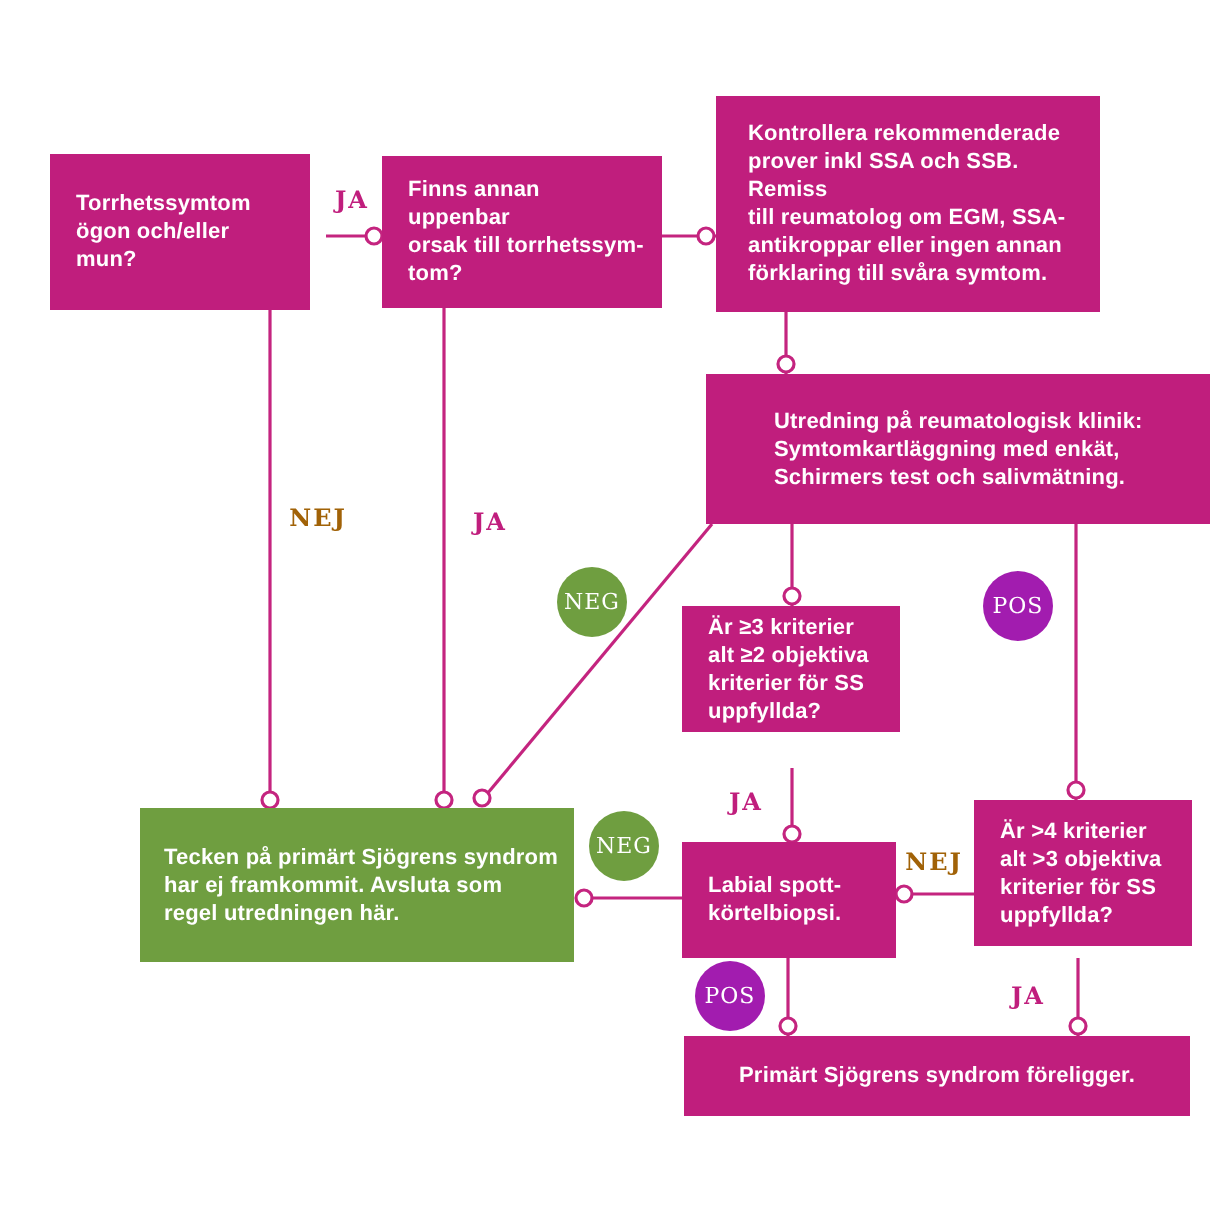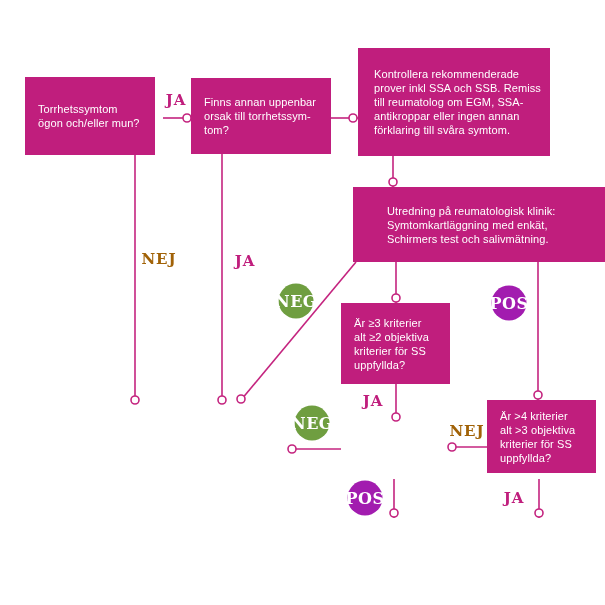--- a/index.html
+++ b/index.html
@@ -11,52 +11,52 @@
     background: #ffffff;
     overflow: hidden;
   }
   .svg-layer { position: absolute; left: 0; top: 0; width: 605px; height: 605px; }
   .node {
     position: absolute;
     box-sizing: border-box;
     display: flex;
     align-items: center;
     color: #ffffff;
-    font-weight: normal;
+    font-weight: bold;
     font-size: 11px;
     line-height: 14px;
     white-space: pre-line;
     letter-spacing: 0.1px;
   }
   .node.magenta { background: #c01e7d; }
   .node.green   { background: #6f9e40; }
   .edge-label {
     position: absolute;
     transform: translate(-50%, -50%);
     font-family: "DejaVu Serif", serif;
     font-weight: bold;
-    font-size: 15px;
+    font-size: 12px;
     letter-spacing: 1px;
     white-space: nowrap;
   }
   .edge-label.magenta { color: #c01e7d; }
   .edge-label.green   { color: #a16207; }
   .badge {
     position: absolute;
     transform: translate(-50%, -50%);
     width: 35px;
     height: 35px;
     border-radius: 50%;
     display: flex;
     align-items: center;
     justify-content: center;
     color: #ffffff;
     font-family: "DejaVu Serif", serif;
-    font-weight: bold;
-    font-size: 16px;
+    font-weight: normal;
+    font-size: 11px;
     letter-spacing: 0.5px;
   }
   .badge.magenta { background: #a21caf; }
   .badge.green   { background: #6f9e40; }
 </style>
 </head>
 <body>
 
 <div class="canvas">
 
@@ -103,32 +103,38 @@
   <div class="node magenta" style="left:358px; top:48px; width:192px; height:108px; padding:10px 6px 10px 16px;">Kontrollera rekommenderade
 prover inkl SSA och SSB. Remiss
 till reumatolog om EGM, SSA-
 antikroppar eller ingen annan
 förklaring till svåra symtom.</div>
 
   <div class="node magenta" style="left:341px; top:187px; width:255px; height:75px; padding:10px 10px 10px 34px;margin-left:12px;">Utredning på reumatologisk klinik:
 Symtomkartläggning med enkät,
 Schirmers test och salivmätning.</div>
 
-  <div class="node magenta" style="left:341px; top:303px; width:109px; height:81px; padding:8px 4px 8px 13px;">Är ≥3 kriterier
+  <div class="node magenta" style="left:341px; top:303px; width:109px; height:63px; padding:8px 4px 8px 13px;">Är ≥3 kriterier
 alt ≥2 objektiva
 kriterier för SS
 uppfyllda?</div>
 
+  <div class="node green" style="left:70px; top:404px; width:217px; height:77px; padding:10px 6px 10px 12px;">Tecken på primärt Sjögrens syndrom
+har ej framkommit. Avsluta som
+regel utredningen här.</div>
 
+  <div class="node magenta" style="left:341px; top:421px; width:107px; height:58px; padding:8px 6px 8px 13px;">Labial spott-
+körtelbiopsi.</div>
 
   <div class="node magenta" style="left:487px; top:400px; width:109px; height:73px; padding:8px 4px 8px 13px;">Är &gt;4 kriterier
 alt &gt;3 objektiva
 kriterier för SS
 uppfyllda?</div>
 
+  <div class="node magenta" style="left:342px; top:518px; width:253px; height:40px; padding:6px; justify-content:center; text-align:center;">Primärt Sjögrens syndrom föreligger.</div>
 
   <span class="edge-label magenta" style="left:176px; top:100px;">JA</span>
 
   <span class="edge-label green" style="left:159px; top:259px;">NEJ</span>
 
   <span class="edge-label magenta" style="left:245px; top:261px;">JA</span>
 
   <span class="edge-label magenta" style="left:373px; top:401px;">JA</span>
 
   <span class="edge-label green" style="left:467px; top:431px;">NEJ</span>

